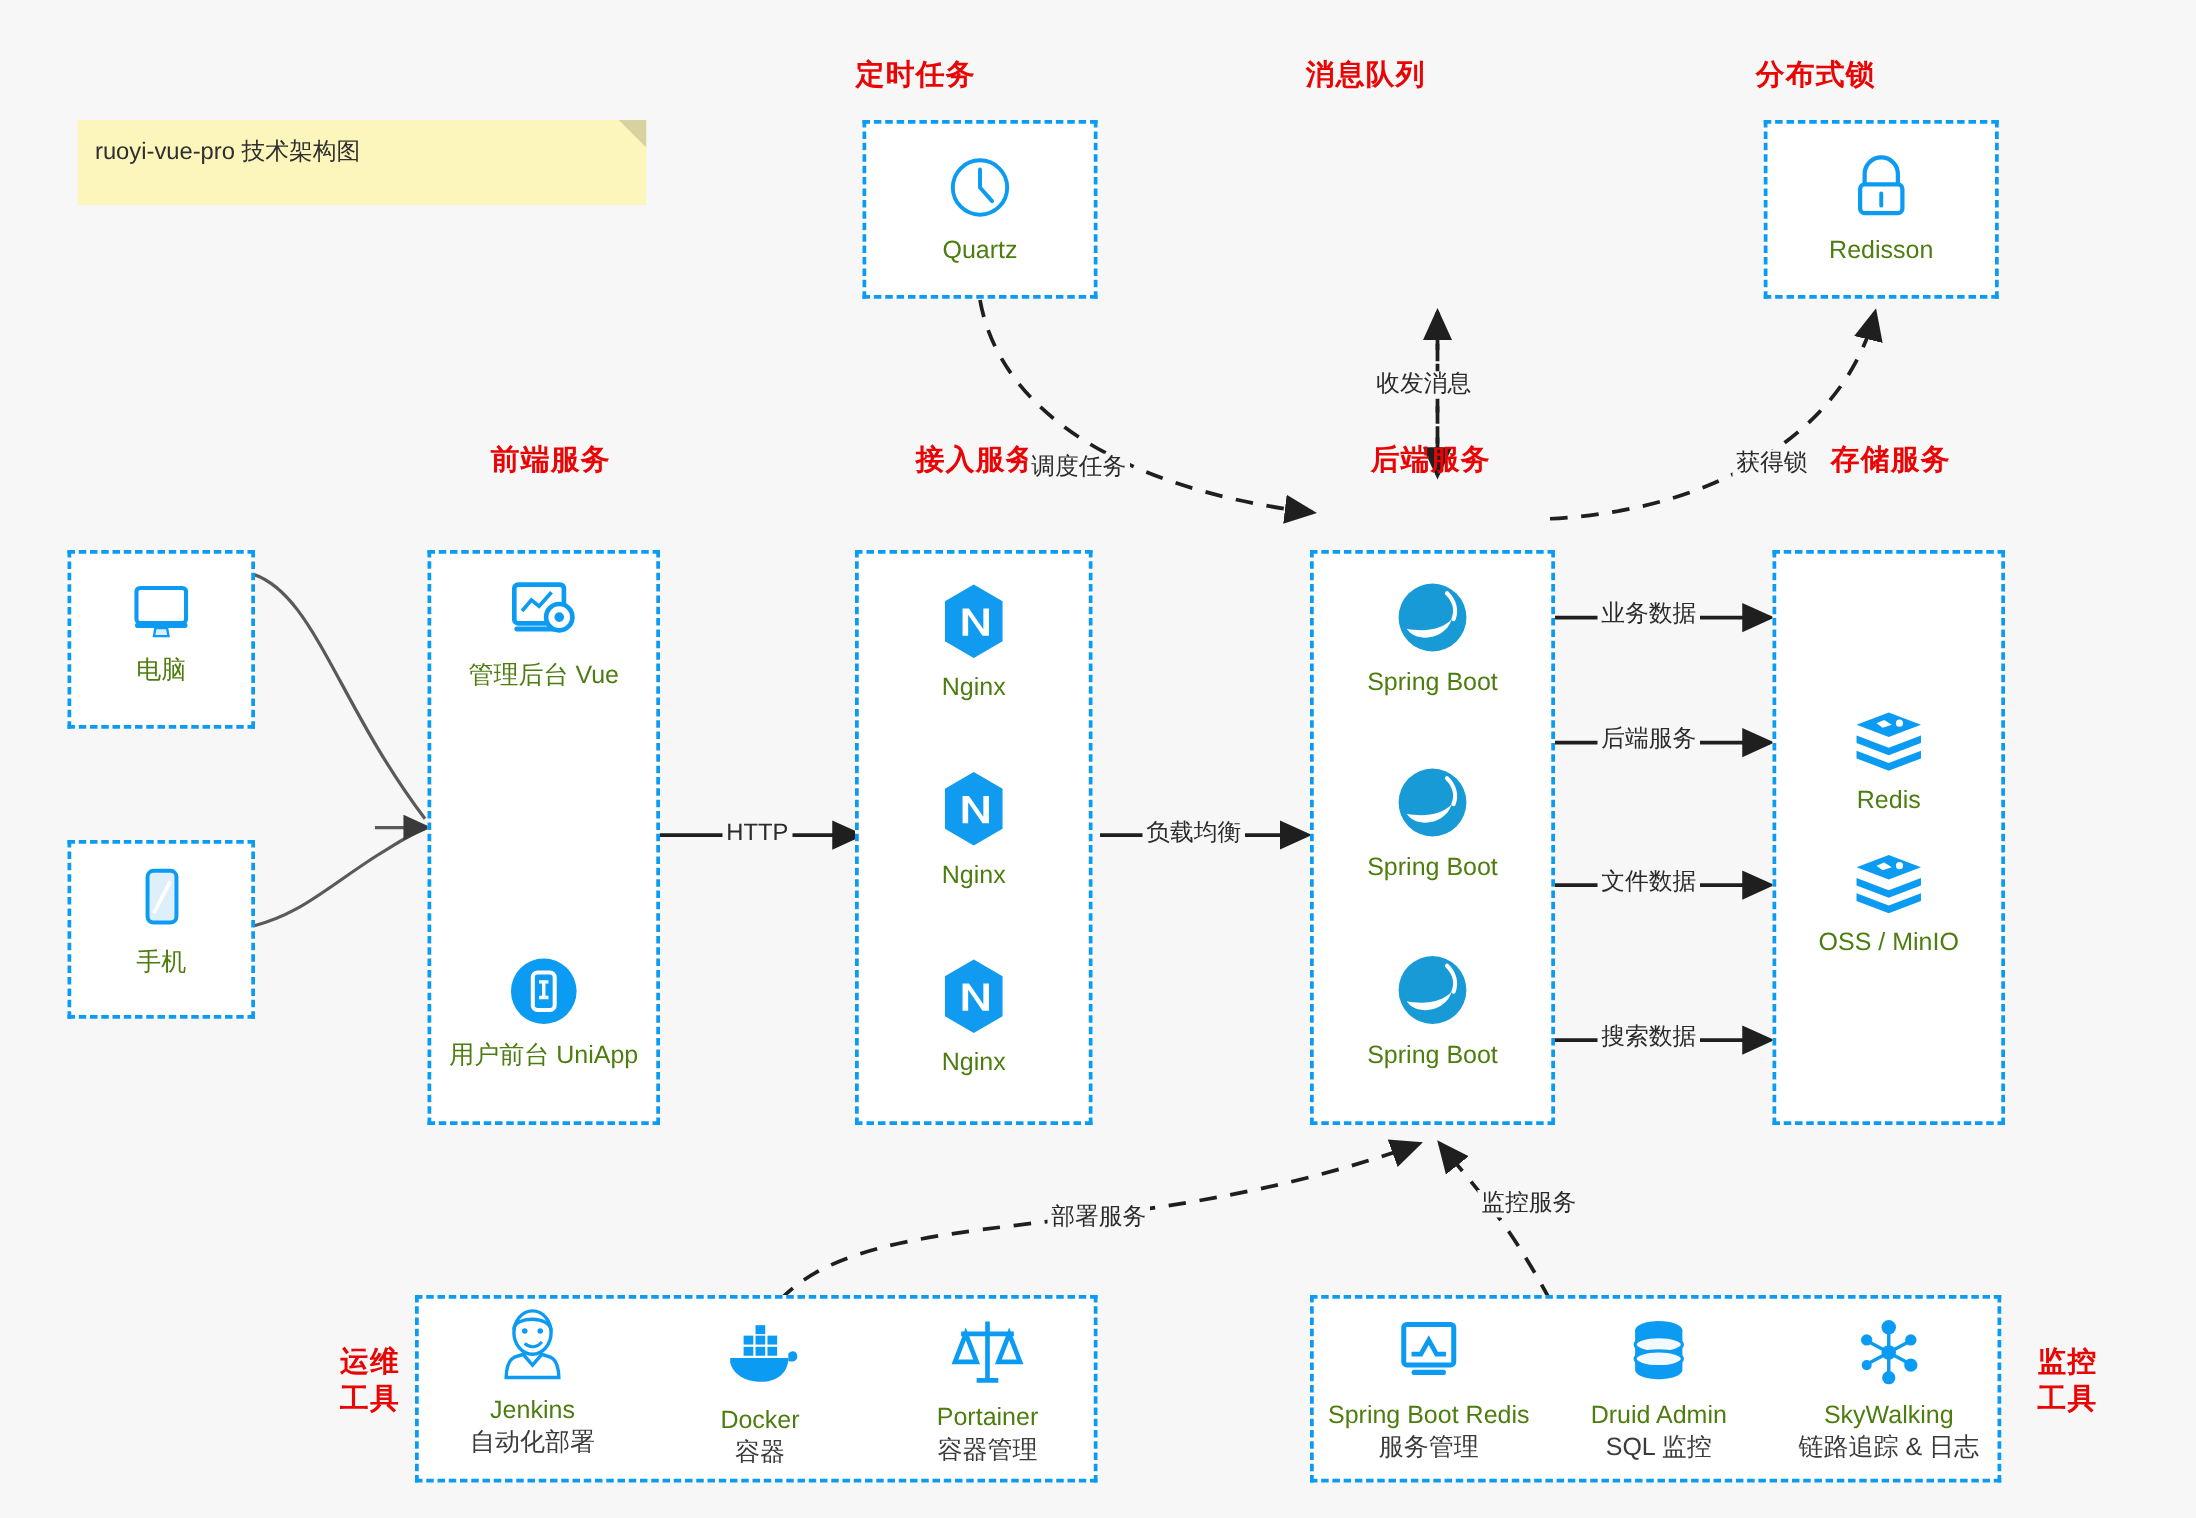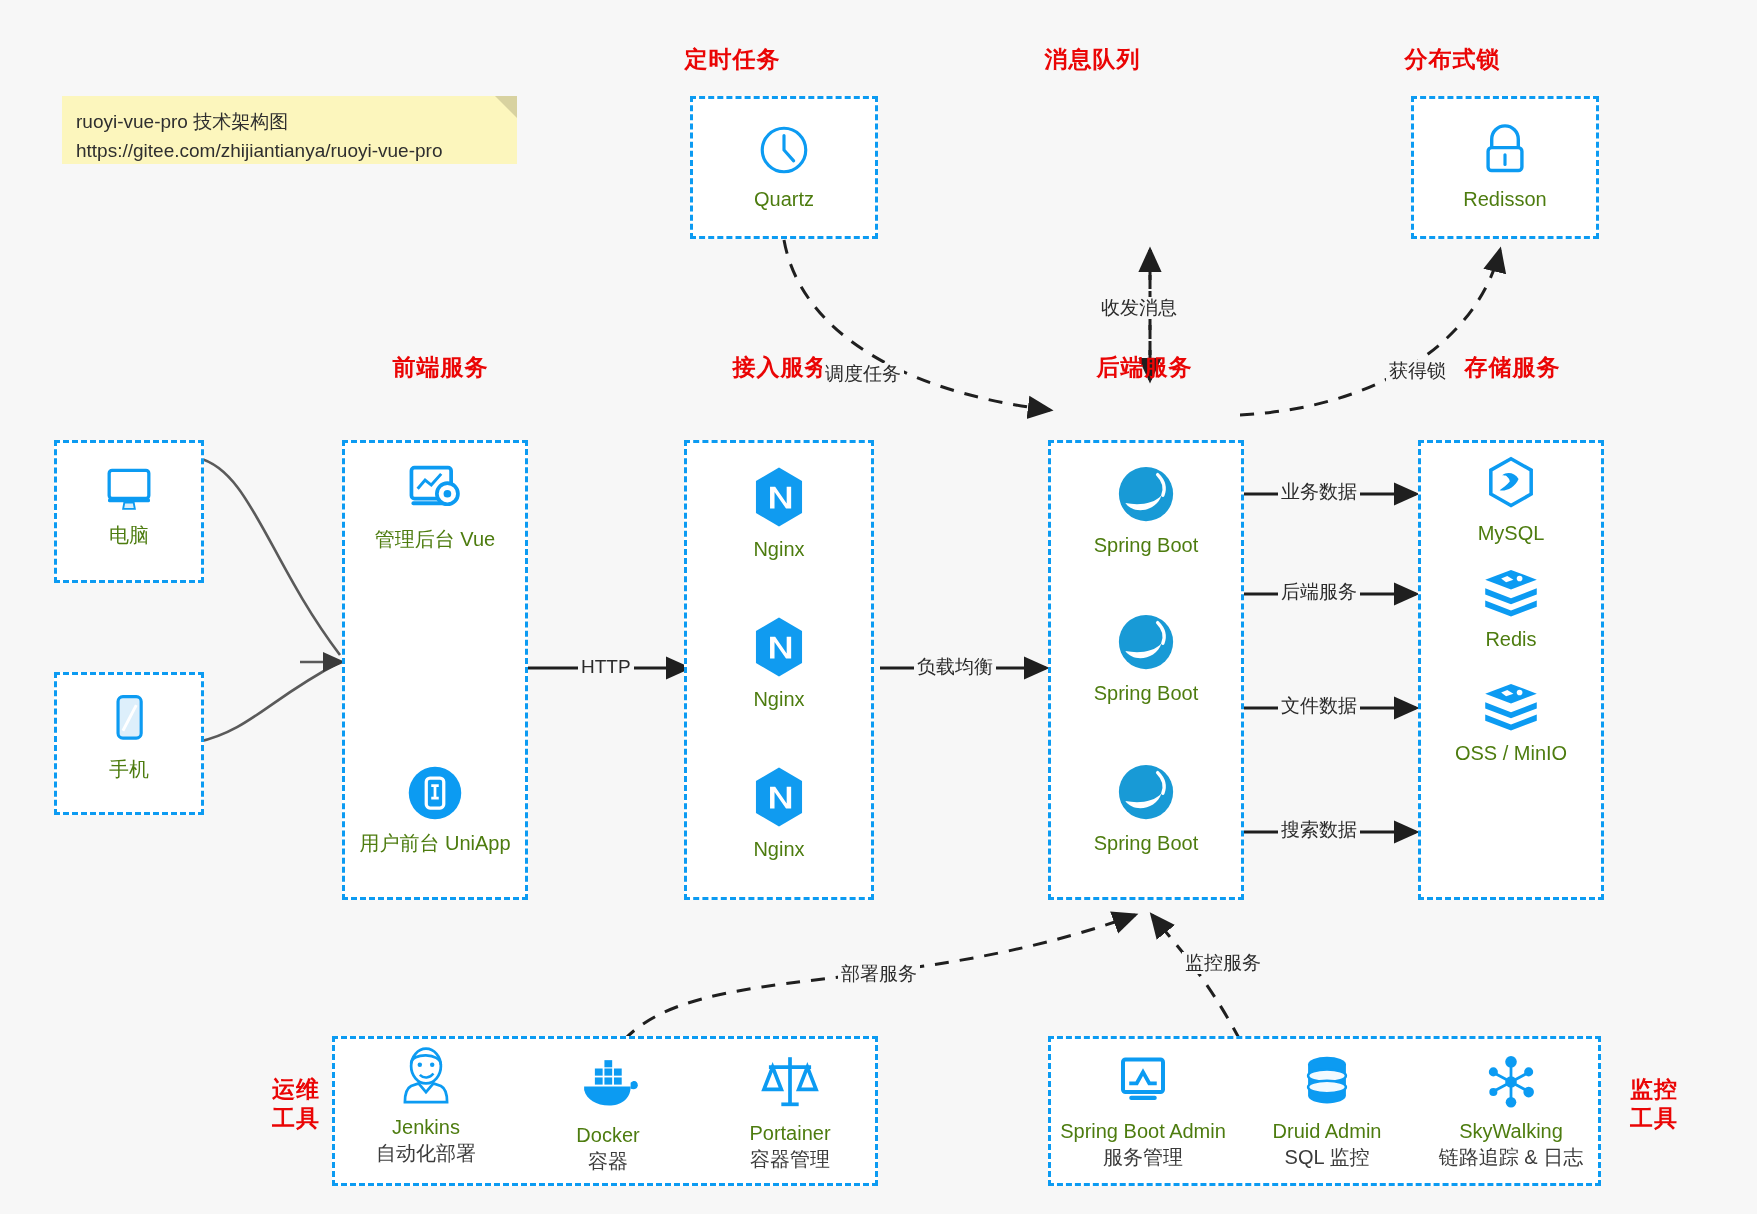--- a/index.html
+++ b/index.html
@@ -140,21 +140,20 @@
     </g>
 
     <g>
       <path d="M1240,1040 C1205,975 1180,950 1152,915" fill="none" stroke="#1f1f1f" stroke-width="3" stroke-dasharray="14 11" marker-end="url(#ahb)"></path>
     </g>
   </svg>
 
   <div class="note" style="left:62px;top:96px;width:455px;height:68px;">
     <span class="fold"></span>
     <div>ruoyi-vue-pro 技术架构图</div>
-    <div>https://gitee.com/zhijiantianya/ruoyi-vue-pro</div>
   </div>
 
   <div class="gtitle" style="left:640px;top:44px;width:185px;">定时任务</div>
   <div class="gbox" style="left:690px;top:96px;width:188px;height:143px;">
     <div class="node" style="top:22px;">
       <span class="ico">
         <svg width="58" height="58" viewBox="0 0 48 48">
           <circle cx="24" cy="24" r="18" fill="none" stroke="#0c9bf2" stroke-width="2.6"></circle>
           <path d="M24 12 L24 24 L32 33" fill="none" stroke="#0c9bf2" stroke-width="2.6" stroke-linecap="round"></path>
         </svg>
@@ -290,30 +289,20 @@
           <path d="M8 31 C14 40 32 38 36 25 C30 32 18 33 8 31 Z" fill="#ffffff"></path>
           <path d="M33 9 C38 14 39 20 37 25" fill="none" stroke="#ffffff" stroke-width="2.6" stroke-linecap="round"></path>
         </svg>
       </span>
       <span class="lbl">Spring Boot</span>
     </div>
   </div>
 
   <div class="gtitle" style="left:1420px;top:352px;width:185px;">存储服务</div>
   <div class="gbox" style="left:1418px;top:440px;width:186px;height:460px;">
-    <div class="node" style="top:12px;">
-      <span class="ico">
-        <svg width="58" height="58" viewBox="0 0 46 46">
-          <path d="M23 3 L39 12 L39 31 L23 40 L7 31 L7 12 Z" fill="none" stroke="#0c9bf2" stroke-width="2.8"></path>
-          <path d="M14 28 C19 29 26 26 29 19 C26 14 20 13 16 16 C19 16 22 18 22 21 C20 24 16 26 14 28 Z" fill="#0c9bf2"></path>
-          <circle cx="18.5" cy="17.5" r="1.2" fill="#ffffff"></circle>
-        </svg>
-      </span>
-      <span class="lbl">MySQL</span>
-    </div>
     <div class="node" style="top:122px;">
       <span class="ico">
         <svg width="62" height="54" viewBox="0 0 50 44">
           <path d="M25 4 L46 12 L25 20 L4 12 Z" fill="#0c9bf2"></path>
           <path d="M4 19 L25 27 L46 19 L46 24 L25 32 L4 24 Z" fill="#0c9bf2"></path>
           <path d="M4 29 L25 37 L46 29 L46 34 L25 42 L4 34 Z" fill="#0c9bf2"></path>
           <path d="M17 11 L22 9 L27 12 L21 14 Z" fill="#ffffff"></path>
           <circle cx="32" cy="11" r="2.3" fill="#ffffff"></circle>
         </svg>
       </span>
@@ -388,21 +377,21 @@
 
   <div class="gbox" style="left:1048px;top:1036px;width:553px;height:150px;">
     <div class="node" style="top:14px;left:0;width:184px;">
       <span class="ico">
         <svg width="60" height="58" viewBox="0 0 48 44">
           <rect x="8" y="4" width="32" height="26" rx="2" fill="none" stroke="#0c9bf2" stroke-width="3.2"></rect>
           <path d="M13 23 L19 23 L24 14 L29 23 L35 23" fill="none" stroke="#0c9bf2" stroke-width="3"></path>
           <rect x="13" y="33" width="22" height="3.4" rx="1.6" fill="#0c9bf2"></rect>
         </svg>
       </span>
-      <span class="lbl">Spring Boot Admin</span>
+      <span class="lbl">Spring Boot Redis</span>
       <span class="lbl2">服务管理</span>
     </div>
     <div class="node" style="top:14px;left:184px;width:184px;">
       <span class="ico">
         <svg width="56" height="58" viewBox="0 0 44 46">
           <ellipse cx="22" cy="9" rx="15" ry="6" fill="#0c9bf2"></ellipse>
           <path d="M7 9 L7 34 C7 37.5 14 40 22 40 C30 40 37 37.5 37 34 L37 9" fill="#0c9bf2"></path>
           <ellipse cx="22" cy="18" rx="15" ry="5" fill="#ffffff" opacity="0.95"></ellipse>
           <ellipse cx="22" cy="18" rx="15" ry="5" fill="none" stroke="#0c9bf2" stroke-width="2"></ellipse>
           <ellipse cx="22" cy="27" rx="15" ry="5" fill="#ffffff" opacity="0.95"></ellipse>

